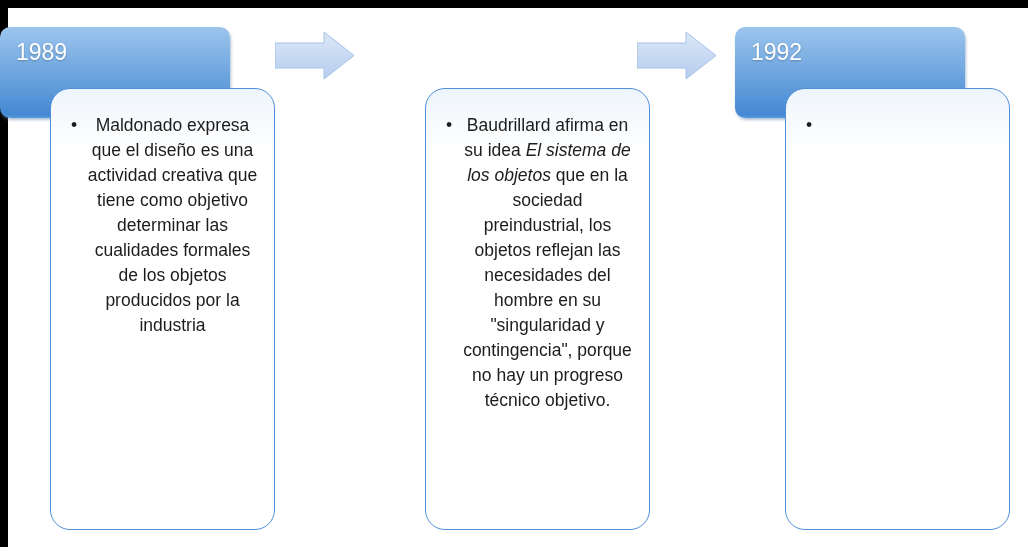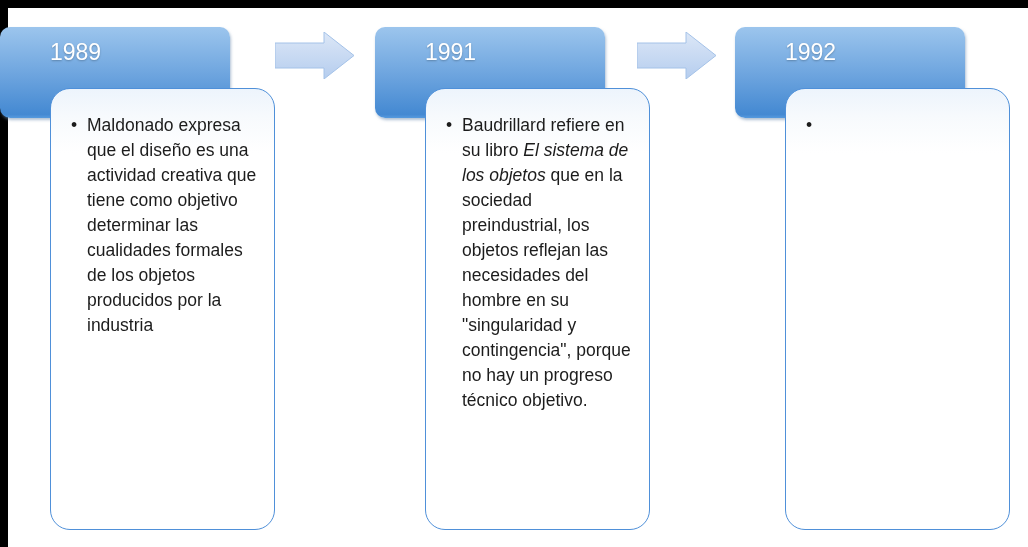--- a/index.html
+++ b/index.html
@@ -22,38 +22,37 @@
     background:linear-gradient(180deg,#9cc5ed 0%,#6ba3de 55%,#4489d2 96%,#569ade 100%);
     box-shadow:1px 2px 3px rgba(110,140,175,0.55);
     z-index:1;
   }
   .year-label{
     display:block;
     padding:12px 0 0 16px;
     font-size:23px;line-height:26px;
     color:#ffffff;
     text-shadow:0 1px 2px rgba(0,0,0,0.25);
-    margin-left:34px;
   }
   .content-panel{
     position:absolute;left:50px;top:61px;width:225px;height:442px;
     box-sizing:border-box;
     border:1.5px solid #4f90d9;
     border-radius:20px;
     background:linear-gradient(180deg,#edf4fc 0px,#f7fafd 28px,#ffffff 64px);
     z-index:2;
   }
   .bullet-item{
     display:flex;
     padding:24px 16px 0 20px;
     font-size:17.5px;line-height:25px;
     color:#1c1c1c;
   }
   .bullet-glyph{flex:0 0 16px;}
-  .bullet-text{flex:1;}
+  .bullet-text{flex:1;text-align:center;}
   .bullet-text .it{font-style:italic;}
 
   .arrow{position:absolute;top:32px;width:80px;height:47px;z-index:0;}
   .a0{left:275px;} .a1{left:637px;}
 </style>
 </head>
 <body>
 
 <div id="stage">
   <div class="frame-top"></div>
@@ -76,27 +75,24 @@
     <defs>
       <linearGradient id="arrowGrad0" x1="0" y1="0" x2="0" y2="1">
         <stop offset="0" stop-color="#dce7f7"></stop>
         <stop offset="1" stop-color="#b5cdee"></stop>
       </linearGradient>
     </defs>
     <polygon points="0,11 49,11 49,0 79,23.5 49,47 49,36 0,36" fill="url(#arrowGrad0)" stroke="#a4c2e8" stroke-width="1"></polygon>
   </svg>
 
   <div class="group g1">
-    <div class="year-header">
-      <span class="year-label">1991</span>
-    </div>
     <div class="content-panel">
       <div class="bullet-item">
         <span class="bullet-glyph">•</span>
-        <span class="bullet-text"><span>Baudrillard refiere en su libro </span><span class="it">El sistema de los objetos</span><span> que en la sociedad preindustrial, los objetos reflejan las necesidades del hombre en su "singularidad y contingencia", porque no hay un progreso técnico objetivo.</span></span>
+        <span class="bullet-text"><span>Baudrillard afirma en su idea </span><span class="it">El sistema de los objetos</span><span> que en la sociedad preindustrial, los objetos reflejan las necesidades del hombre en su "singularidad y contingencia", porque no hay un progreso técnico objetivo.</span></span>
       </div>
     </div>
   </div>
 
   <svg class="arrow a1" viewBox="0 0 80 47">
     <defs>
       <linearGradient id="arrowGrad1" x1="0" y1="0" x2="0" y2="1">
         <stop offset="0" stop-color="#dce7f7"></stop>
         <stop offset="1" stop-color="#b5cdee"></stop>
       </linearGradient>

